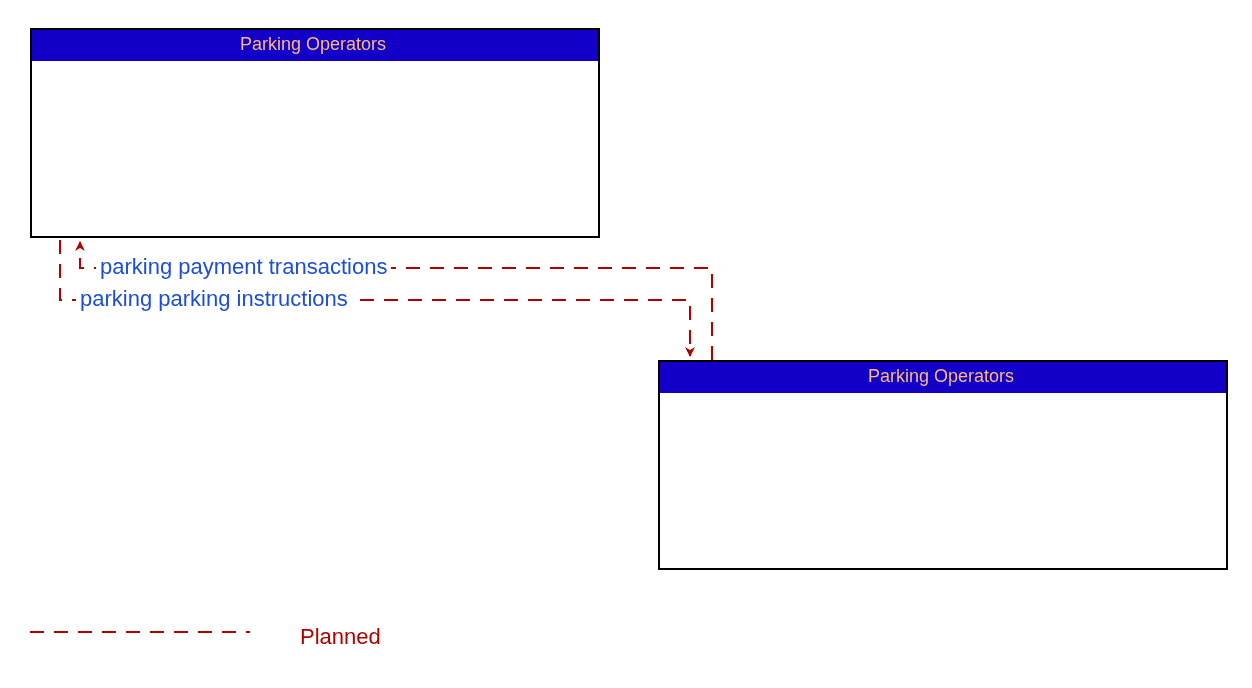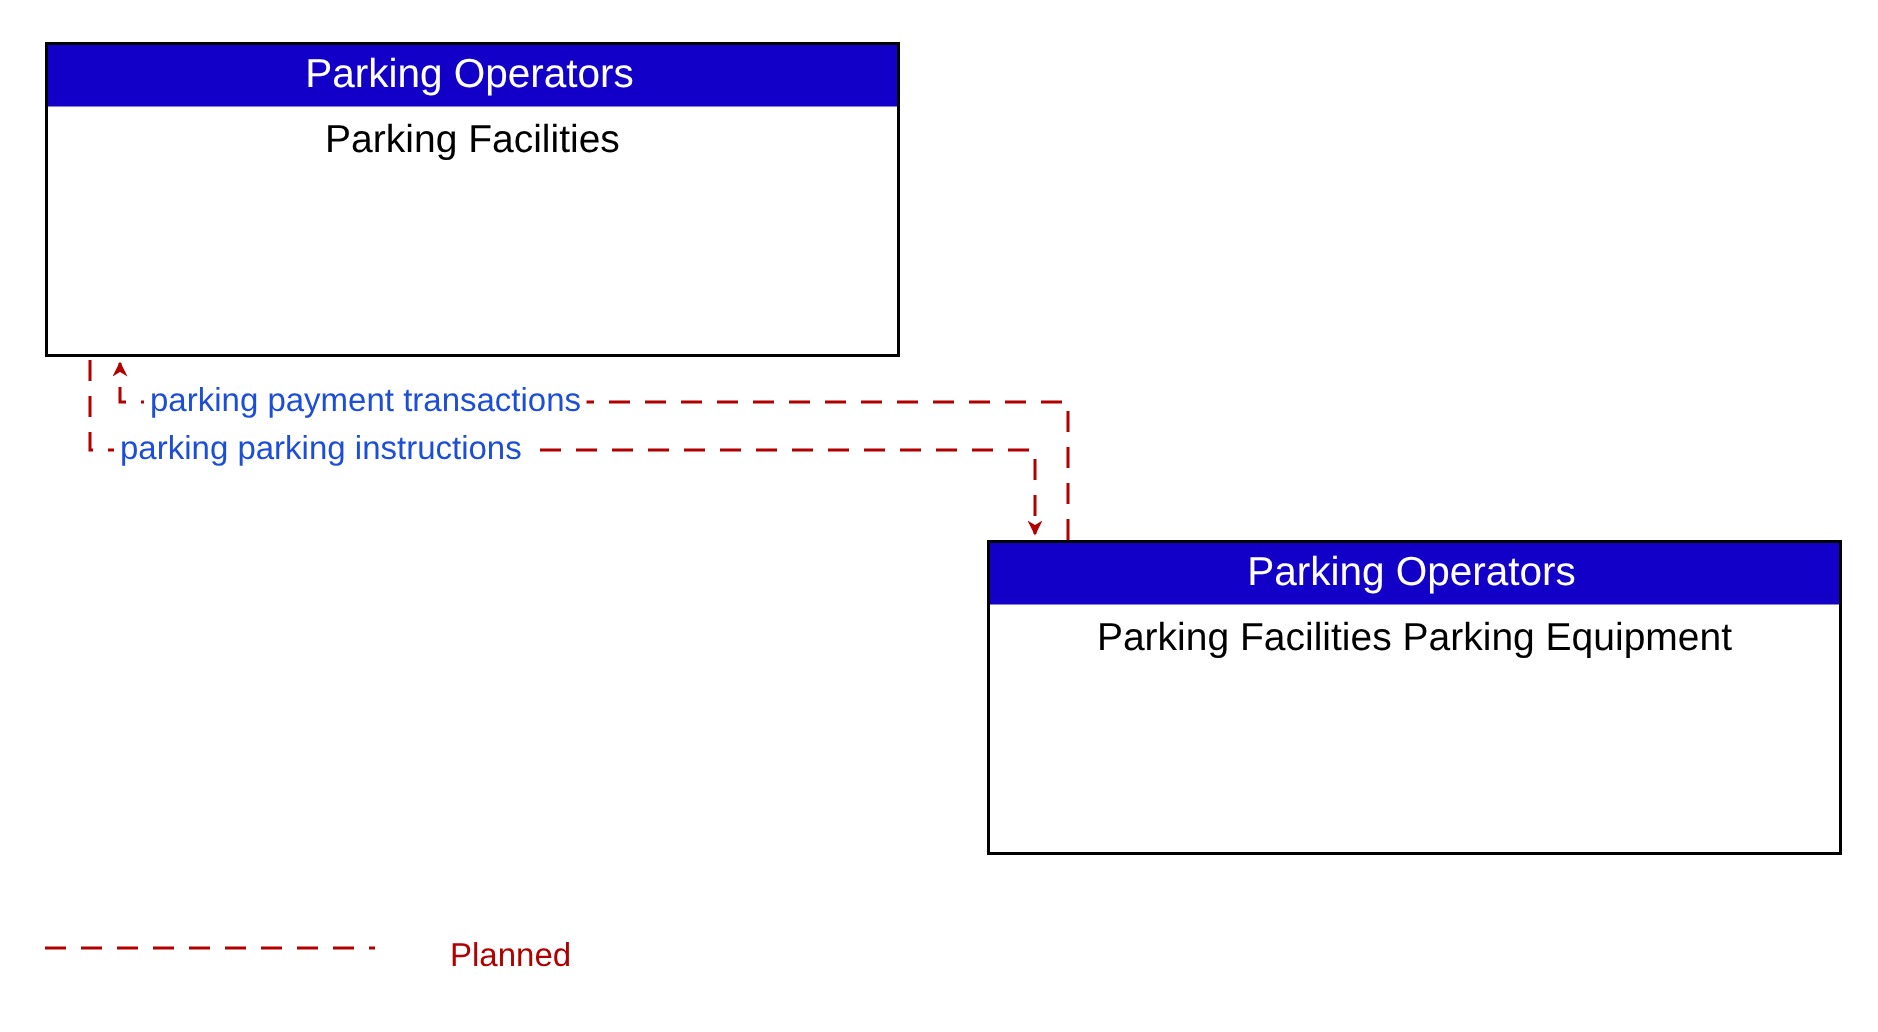--- a/index.html
+++ b/index.html
@@ -12,22 +12,22 @@
     position: relative;
   }
   .box {
     position: absolute;
     border: 2px solid #000;
     background: #fff;
     box-sizing: border-box;
   }
   .box-header {
     background: #1200c8;
-    color: #ffffff;
-    font-size: 27px;
+    color: #fdba74;
+    font-size: 18px;
     text-align: center;
     padding: 4px 4px 6px 0;
     font-weight: normal;
   }
   .box-title {
     font-size: 26px;
     text-align: center;
     color: #000;
     padding: 6px 0 0 0;
     font-weight: normal;
@@ -48,26 +48,24 @@
     left: 0;
     top: 0;
     pointer-events: none;
   }
 </style>
 </head>
 <body>
 
 <div class="box" style="left:30px; top:28px; width:570px; height:210px;">
   <div class="box-header">Parking Operators</div>
-  <div class="box-title">Parking Facilities</div>
 </div>
 
 <div class="box" style="left:658px; top:360px; width:570px; height:210px;">
   <div class="box-header">Parking Operators</div>
-  <div class="box-title">Parking Facilities Parking Equipment</div>
 </div>
 
 <svg class="overlay" width="1252" height="688">
   <defs>
     <marker id="arrow" markerWidth="12" markerHeight="12" refX="9" refY="5" orient="auto" markerUnits="userSpaceOnUse">
       <path d="M0,0 L10,5 L0,10 L3,5 Z" fill="#b00000"></path>
     </marker>
   </defs>
 
   <path d="M 712 360 L 712 268 L 80 268 L 80 242" stroke="#b00000" stroke-width="2" fill="none" stroke-dasharray="14 10" marker-end="url(#arrow)"></path>

